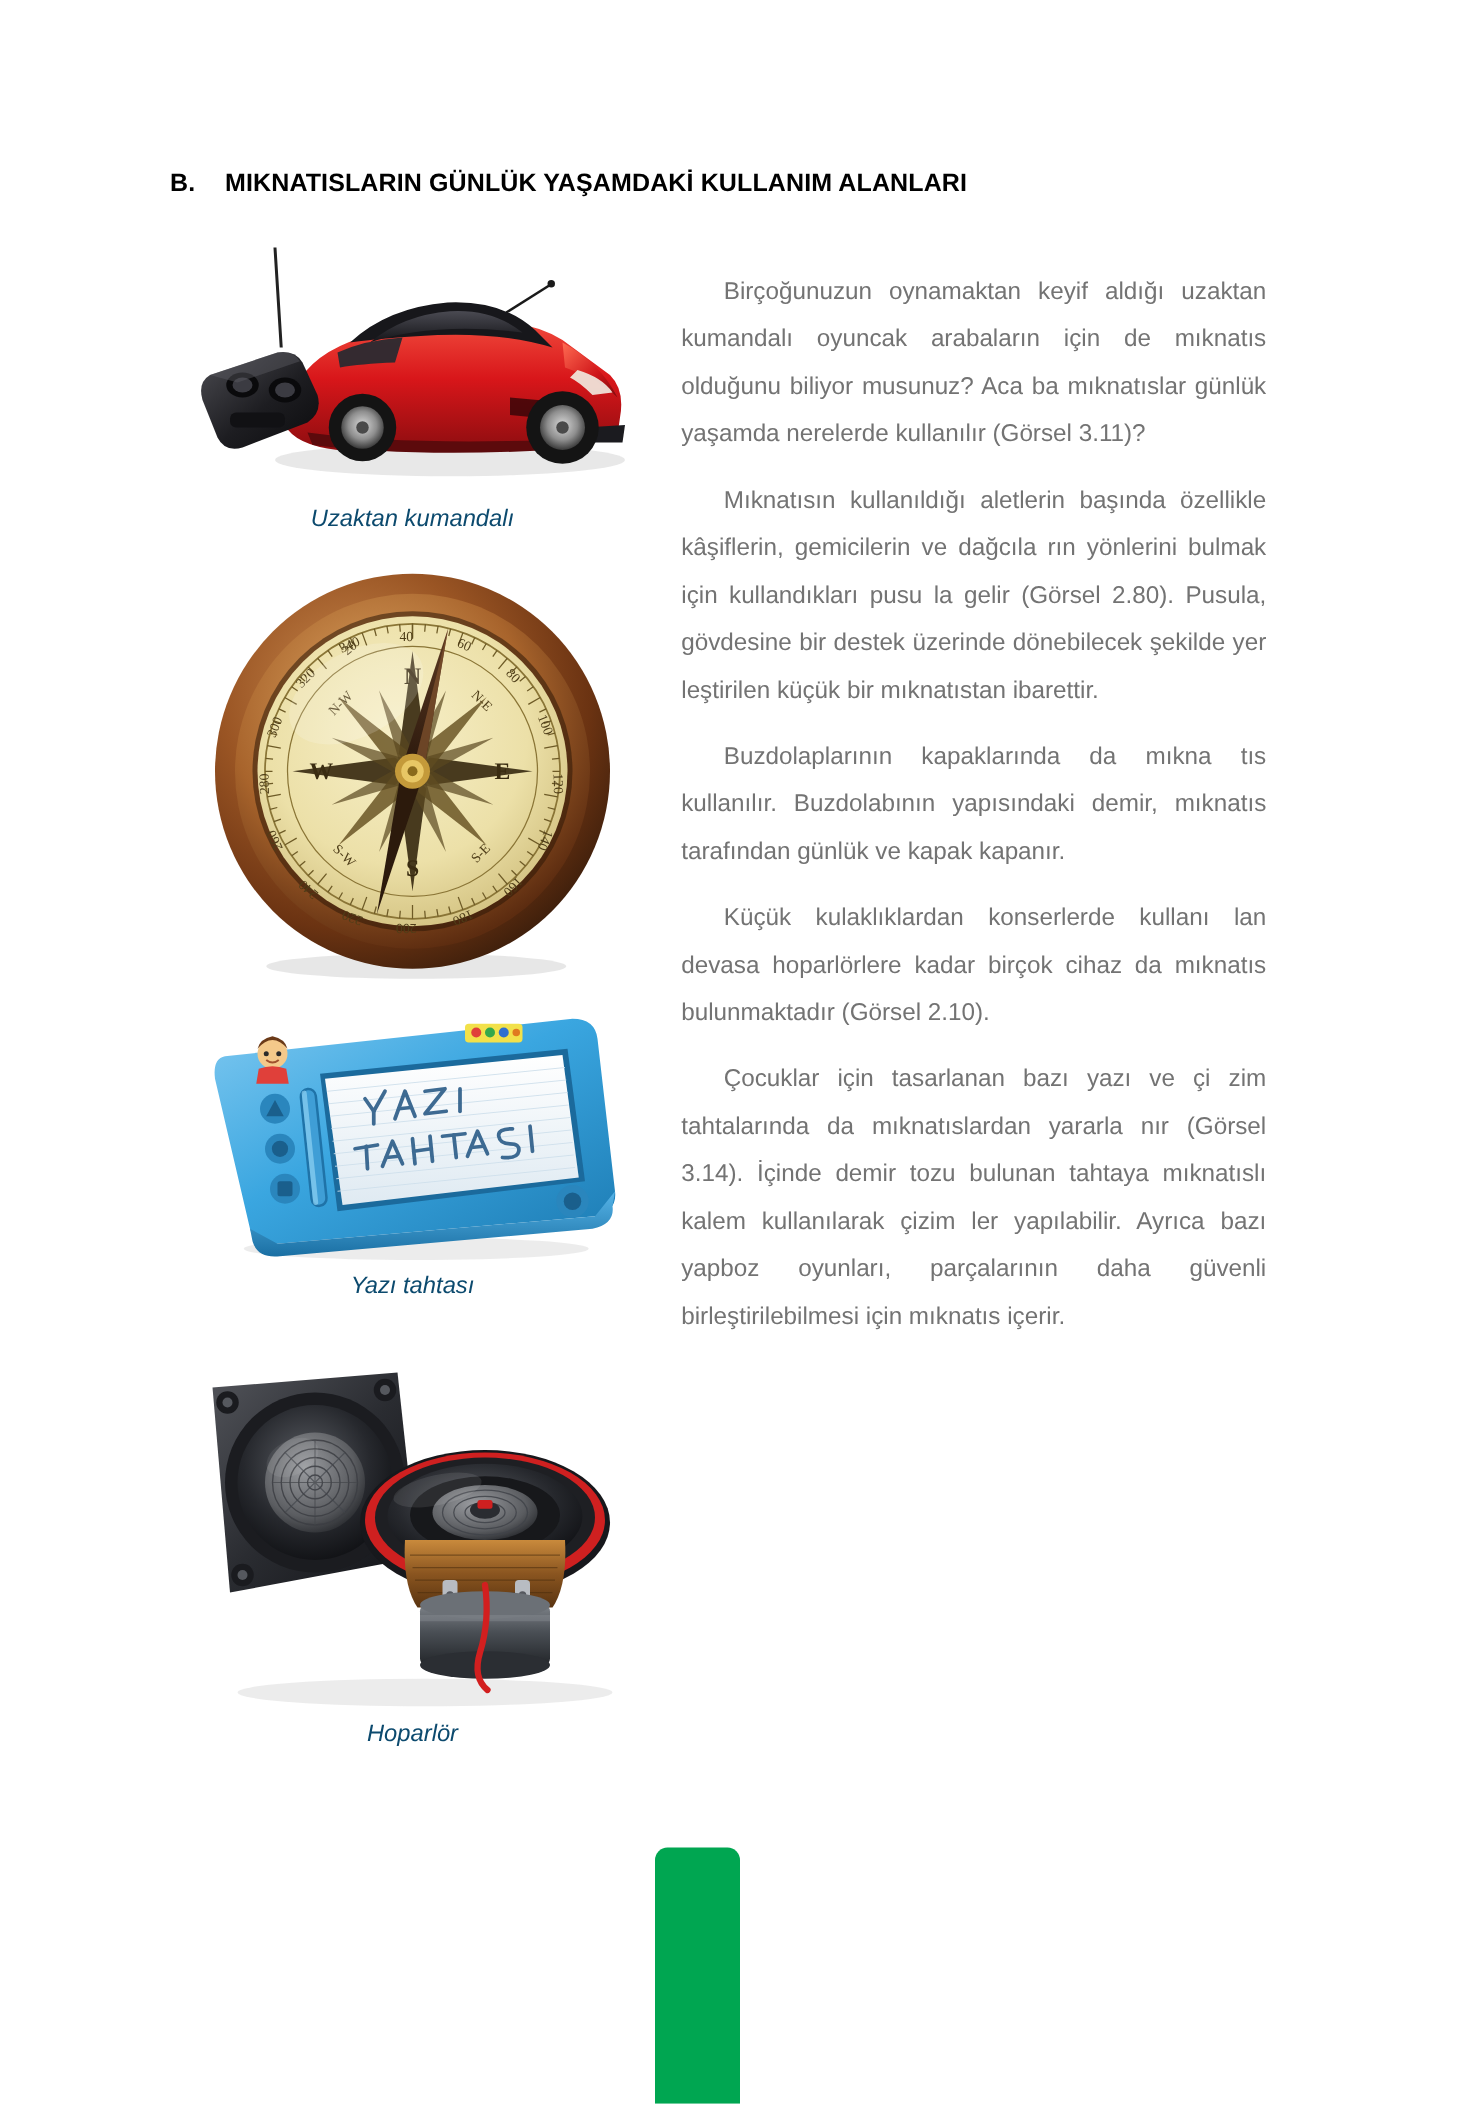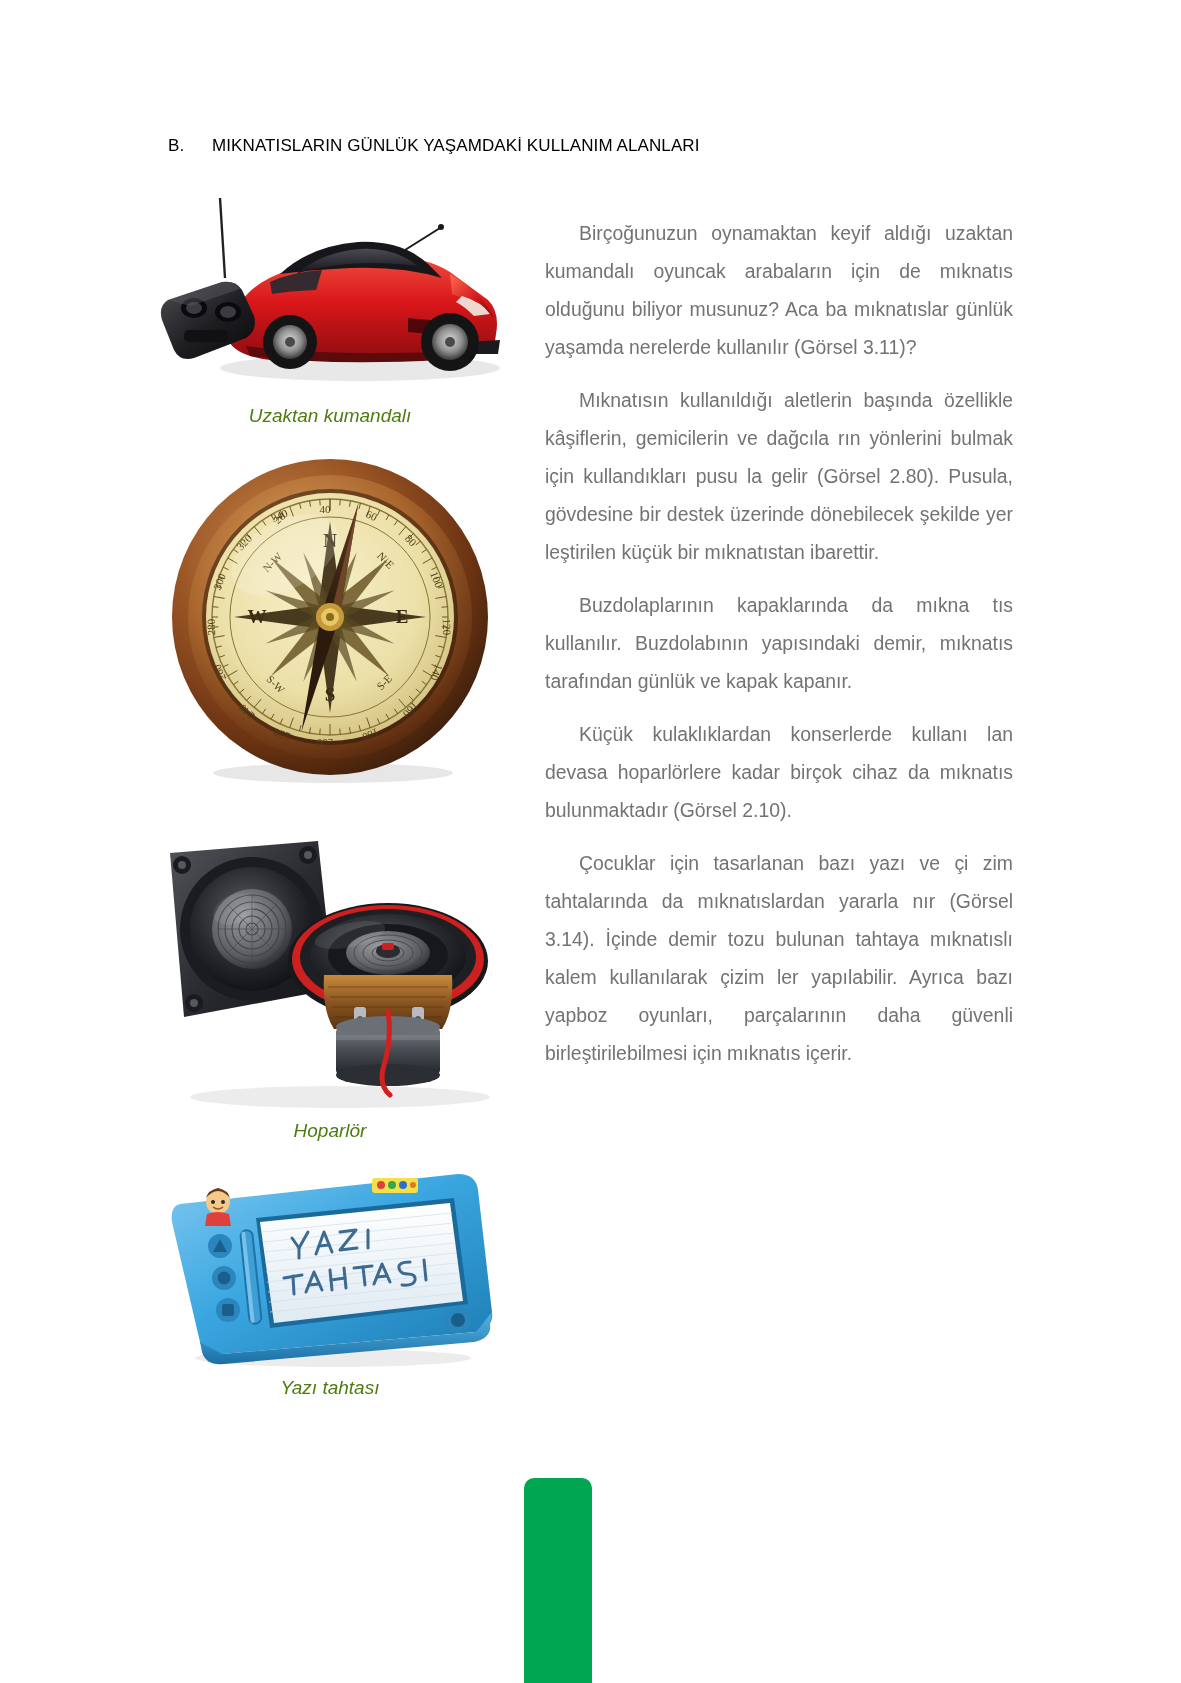--- a/index.html
+++ b/index.html
@@ -16,25 +16,25 @@
 
   .page {
     position: absolute;
     inset: 0;
     background: #fff;
   }
 
   
   .section-heading {
     position: absolute;
-    left: 168px;
+    left: 136px;
     top: 136px;
     width: 880px;
-    font-size: 17px;
-    font-weight: normal;
+    font-size: 20px;
+    font-weight: bold;
     letter-spacing: 0.1px;
     color: #000;
     white-space: nowrap;
   }
   .section-heading .letter {
     display: inline-block;
     width: 44px;
   }
 
   
@@ -70,21 +70,21 @@
     text-align: center;
   }
   .figure .art {
     position: relative;
     margin: 0 auto;
   }
   .caption {
     font-size: 19px;
     font-style: italic;
     line-height: 26px;
-    color: #4d7c0f;
+    color: #0c4a6e;
     text-align: center;
     margin-top: 8px;
   }
 
   
   .car-art { width: 360px; height: 205px; }
 
   
   .compass-art { width: 330px; height: 330px; }
 
@@ -380,20 +380,123 @@
 
           <circle cx="165" cy="162" r="14" fill="#c49a3a"></circle>
           <circle cx="165" cy="162" r="9" fill="#e8c765"></circle>
           <circle cx="165" cy="162" r="4" fill="#8a6a1c"></circle>
 
           <ellipse cx="120" cy="100" rx="58" ry="34" fill="#ffffff" opacity="0.17" transform="rotate(-28 120 100)"></ellipse>
         </svg>
       </div>
     </div>
 
+    <div class="figure" style="margin-top:18px;">
+      <div class="art board-art">
+        <svg viewBox="0 0 345 205" width="345" height="205" aria-hidden="true">
+          <defs>
+            <linearGradient id="blueG" x1="0" y1="0" x2="1" y2="1">
+              <stop offset="0%" stop-color="#7ec8f0"></stop>
+              <stop offset="45%" stop-color="#3aa6e0"></stop>
+              <stop offset="100%" stop-color="#1d7cb4"></stop>
+            </linearGradient>
+            <linearGradient id="blueG2" x1="0" y1="0" x2="0" y2="1">
+              <stop offset="0%" stop-color="#56b4e8"></stop>
+              <stop offset="100%" stop-color="#1a6fa3"></stop>
+            </linearGradient>
+            <linearGradient id="screenG" x1="0" y1="0" x2="0" y2="1">
+              <stop offset="0%" stop-color="#ffffff"></stop>
+              <stop offset="100%" stop-color="#dfeaf2"></stop>
+            </linearGradient>
+          </defs>
+
+          <ellipse cx="175" cy="196" rx="138" ry="9" fill="#dcdcdc" opacity="0.55"></ellipse>
+
+          <path d="M22 42 L300 12 Q318 12 320 28 L334 150 Q336 166 318 170 L64 192 Q46 194 42 180 L14 60 Q12 44 22 42 Z" fill="url(#blueG)"></path>
+
+          <path d="M42 180 L64 192 L318 170 L334 150 L332 162 Q334 176 316 180 L66 202 Q48 204 44 190 Z" fill="url(#blueG2)"></path>
+
+          <path d="M98 56 L296 36 L310 142 L112 166 Z" fill="#1b6a9c"></path>
+          <path d="M102 60 L292 41 L305 139 L116 161 Z" fill="url(#screenG)"></path>
+
+          <g stroke="#cfe0ec" stroke-width="0.8" opacity="0.9">
+            <line x1="104" y1="70" x2="294" y2="51"></line>
+            <line x1="105" y1="80" x2="295" y2="61"></line>
+            <line x1="106" y1="90" x2="296" y2="71"></line>
+            <line x1="107" y1="100" x2="297" y2="81"></line>
+            <line x1="108" y1="110" x2="298" y2="91"></line>
+            <line x1="109" y1="120" x2="299" y2="101"></line>
+            <line x1="110" y1="130" x2="300" y2="111"></line>
+            <line x1="111" y1="140" x2="301" y2="121"></line>
+            <line x1="112" y1="150" x2="302" y2="131"></line>
+          </g>
+
+          <g fill="none" stroke="#2f5f8a" stroke-width="3" stroke-linecap="round" stroke-linejoin="round" opacity="0.92">
+
+            <path d="M134 76 L141 86 L150 70"></path>
+              <path d="M141 86 L141 96"></path>
+            <path d="M158 92 L166 70 L174 90"></path>
+              <path d="M161 84 L171 83"></path>
+            <path d="M182 70 L198 68 L182 88 L199 86"></path>
+            <path d="M210 68 L210 86"></path>
+
+            <path d="M126 116 L144 113"></path>
+              <path d="M135 114 L136 132"></path>
+            <path d="M148 130 L156 110 L164 128"></path>
+              <path d="M151 123 L161 122"></path>
+            <path d="M172 108 L174 128"></path>
+              <path d="M186 106 L188 126"></path>
+              <path d="M173 118 L187 116"></path>
+            <path d="M196 106 L214 104"></path>
+              <path d="M205 105 L207 123"></path>
+            <path d="M216 122 L224 102 L232 120"></path>
+              <path d="M219 115 L229 114"></path>
+            <path d="M252 100 Q240 100 241 106 Q242 112 250 112 Q258 112 257 118 Q256 124 244 123"></path>
+            <path d="M266 98 L268 118"></path>
+          </g>
+
+          <g>
+            <circle cx="62" cy="84" r="12" fill="#2a86bd"></circle>
+            <path d="M62 77 L69 90 L55 90 Z" fill="#1a5f8c"></path>
+            <circle cx="66" cy="116" r="12" fill="#2a86bd"></circle>
+            <circle cx="66" cy="116" r="6.5" fill="#1a5f8c"></circle>
+            <circle cx="70" cy="148" r="12" fill="#2a86bd"></circle>
+            <rect x="64" y="142" width="12" height="12" rx="2" fill="#1a5f8c"></rect>
+          </g>
+
+          <g transform="rotate(-6 120 95)">
+            <rect x="84" y="64" width="14" height="96" rx="7" fill="#1f73a8"></rect>
+            <rect x="86" y="66" width="10" height="92" rx="5" fill="#3f9ed6"></rect>
+            <rect x="86" y="66" width="4" height="92" rx="2" fill="#8fd1f2" opacity="0.7"></rect>
+          </g>
+
+          <g transform="translate(46,24)">
+            <circle cx="14" cy="16" r="12" fill="#f4c98a"></circle>
+            <path d="M2 12 Q14 -2 26 12 Q24 4 14 2 Q4 4 2 12 Z" fill="#6b3a18"></path>
+            <circle cx="9" cy="16" r="2" fill="#2b2b2b"></circle>
+            <circle cx="19" cy="16" r="2" fill="#2b2b2b"></circle>
+            <path d="M9 21 Q14 25 19 21" stroke="#a0522d" stroke-width="1.6" fill="none"></path>
+            <path d="M3 28 Q14 24 25 28 L27 40 L1 40 Z" fill="#e0403a"></path>
+          </g>
+
+          <g transform="translate(214,16)">
+            <rect x="0" y="0" width="46" height="15" rx="3" fill="#f2e14a"></rect>
+            <circle cx="9" cy="7" r="4" fill="#e0403a"></circle>
+            <circle cx="20" cy="7" r="4" fill="#35a84b"></circle>
+            <circle cx="31" cy="7" r="4" fill="#2f6fd0"></circle>
+            <circle cx="41" cy="7" r="3" fill="#e07a1f"></circle>
+          </g>
+
+          <circle cx="300" cy="158" r="13" fill="#2a86bd"></circle>
+          <circle cx="300" cy="158" r="7" fill="#1a5f8c"></circle>
+        </svg>
+      </div>
+      <div class="caption">Yazı tahtası</div>
+    </div>
+
     <div class="figure" style="margin-top:40px;">
       <div class="art speaker-art">
         <svg viewBox="0 0 380 285" width="380" height="285" aria-hidden="true">
           <defs>
             <linearGradient id="boxG" x1="0" y1="0" x2="1" y2="1">
               <stop offset="0%" stop-color="#52545a"></stop>
               <stop offset="50%" stop-color="#2a2c31"></stop>
               <stop offset="100%" stop-color="#111216"></stop>
             </linearGradient>
             <radialGradient id="coneG" cx="45%" cy="38%" r="68%">
@@ -492,123 +595,20 @@
             <ellipse cx="100" cy="176" rx="52" ry="11" fill="#2b2e33"></ellipse>
             <rect x="48" y="136" width="104" height="5" fill="#878c92" opacity="0.45"></rect>
 
             <path d="M100 112 Q104 140 96 166 Q90 186 102 196" fill="none" stroke="#d21f1f" stroke-width="5" stroke-linecap="round"></path>
           </g>
         </svg>
       </div>
       <div class="caption">Hoparlör</div>
     </div>
 
-    <div class="figure" style="margin-top:18px;">
-      <div class="art board-art">
-        <svg viewBox="0 0 345 205" width="345" height="205" aria-hidden="true">
-          <defs>
-            <linearGradient id="blueG" x1="0" y1="0" x2="1" y2="1">
-              <stop offset="0%" stop-color="#7ec8f0"></stop>
-              <stop offset="45%" stop-color="#3aa6e0"></stop>
-              <stop offset="100%" stop-color="#1d7cb4"></stop>
-            </linearGradient>
-            <linearGradient id="blueG2" x1="0" y1="0" x2="0" y2="1">
-              <stop offset="0%" stop-color="#56b4e8"></stop>
-              <stop offset="100%" stop-color="#1a6fa3"></stop>
-            </linearGradient>
-            <linearGradient id="screenG" x1="0" y1="0" x2="0" y2="1">
-              <stop offset="0%" stop-color="#ffffff"></stop>
-              <stop offset="100%" stop-color="#dfeaf2"></stop>
-            </linearGradient>
-          </defs>
-
-          <ellipse cx="175" cy="196" rx="138" ry="9" fill="#dcdcdc" opacity="0.55"></ellipse>
-
-          <path d="M22 42 L300 12 Q318 12 320 28 L334 150 Q336 166 318 170 L64 192 Q46 194 42 180 L14 60 Q12 44 22 42 Z" fill="url(#blueG)"></path>
-
-          <path d="M42 180 L64 192 L318 170 L334 150 L332 162 Q334 176 316 180 L66 202 Q48 204 44 190 Z" fill="url(#blueG2)"></path>
-
-          <path d="M98 56 L296 36 L310 142 L112 166 Z" fill="#1b6a9c"></path>
-          <path d="M102 60 L292 41 L305 139 L116 161 Z" fill="url(#screenG)"></path>
-
-          <g stroke="#cfe0ec" stroke-width="0.8" opacity="0.9">
-            <line x1="104" y1="70" x2="294" y2="51"></line>
-            <line x1="105" y1="80" x2="295" y2="61"></line>
-            <line x1="106" y1="90" x2="296" y2="71"></line>
-            <line x1="107" y1="100" x2="297" y2="81"></line>
-            <line x1="108" y1="110" x2="298" y2="91"></line>
-            <line x1="109" y1="120" x2="299" y2="101"></line>
-            <line x1="110" y1="130" x2="300" y2="111"></line>
-            <line x1="111" y1="140" x2="301" y2="121"></line>
-            <line x1="112" y1="150" x2="302" y2="131"></line>
-          </g>
-
-          <g fill="none" stroke="#2f5f8a" stroke-width="3" stroke-linecap="round" stroke-linejoin="round" opacity="0.92">
-
-            <path d="M134 76 L141 86 L150 70"></path>
-              <path d="M141 86 L141 96"></path>
-            <path d="M158 92 L166 70 L174 90"></path>
-              <path d="M161 84 L171 83"></path>
-            <path d="M182 70 L198 68 L182 88 L199 86"></path>
-            <path d="M210 68 L210 86"></path>
-
-            <path d="M126 116 L144 113"></path>
-              <path d="M135 114 L136 132"></path>
-            <path d="M148 130 L156 110 L164 128"></path>
-              <path d="M151 123 L161 122"></path>
-            <path d="M172 108 L174 128"></path>
-              <path d="M186 106 L188 126"></path>
-              <path d="M173 118 L187 116"></path>
-            <path d="M196 106 L214 104"></path>
-              <path d="M205 105 L207 123"></path>
-            <path d="M216 122 L224 102 L232 120"></path>
-              <path d="M219 115 L229 114"></path>
-            <path d="M252 100 Q240 100 241 106 Q242 112 250 112 Q258 112 257 118 Q256 124 244 123"></path>
-            <path d="M266 98 L268 118"></path>
-          </g>
-
-          <g>
-            <circle cx="62" cy="84" r="12" fill="#2a86bd"></circle>
-            <path d="M62 77 L69 90 L55 90 Z" fill="#1a5f8c"></path>
-            <circle cx="66" cy="116" r="12" fill="#2a86bd"></circle>
-            <circle cx="66" cy="116" r="6.5" fill="#1a5f8c"></circle>
-            <circle cx="70" cy="148" r="12" fill="#2a86bd"></circle>
-            <rect x="64" y="142" width="12" height="12" rx="2" fill="#1a5f8c"></rect>
-          </g>
-
-          <g transform="rotate(-6 120 95)">
-            <rect x="84" y="64" width="14" height="96" rx="7" fill="#1f73a8"></rect>
-            <rect x="86" y="66" width="10" height="92" rx="5" fill="#3f9ed6"></rect>
-            <rect x="86" y="66" width="4" height="92" rx="2" fill="#8fd1f2" opacity="0.7"></rect>
-          </g>
-
-          <g transform="translate(46,24)">
-            <circle cx="14" cy="16" r="12" fill="#f4c98a"></circle>
-            <path d="M2 12 Q14 -2 26 12 Q24 4 14 2 Q4 4 2 12 Z" fill="#6b3a18"></path>
-            <circle cx="9" cy="16" r="2" fill="#2b2b2b"></circle>
-            <circle cx="19" cy="16" r="2" fill="#2b2b2b"></circle>
-            <path d="M9 21 Q14 25 19 21" stroke="#a0522d" stroke-width="1.6" fill="none"></path>
-            <path d="M3 28 Q14 24 25 28 L27 40 L1 40 Z" fill="#e0403a"></path>
-          </g>
-
-          <g transform="translate(214,16)">
-            <rect x="0" y="0" width="46" height="15" rx="3" fill="#f2e14a"></rect>
-            <circle cx="9" cy="7" r="4" fill="#e0403a"></circle>
-            <circle cx="20" cy="7" r="4" fill="#35a84b"></circle>
-            <circle cx="31" cy="7" r="4" fill="#2f6fd0"></circle>
-            <circle cx="41" cy="7" r="3" fill="#e07a1f"></circle>
-          </g>
-
-          <circle cx="300" cy="158" r="13" fill="#2a86bd"></circle>
-          <circle cx="300" cy="158" r="7" fill="#1a5f8c"></circle>
-        </svg>
-      </div>
-      <div class="caption">Yazı tahtası</div>
-    </div>
-
   </div>
 
   <div class="col-right">
     <p class="para">Birçoğunuzun oynamaktan keyif aldığı uzaktan kumandalı oyuncak arabaların için de mıknatıs olduğunu biliyor musunuz? Aca ba mıknatıslar günlük yaşamda nerelerde kullanılır (Görsel 3.11)?</p>
     <p class="para">Mıknatısın kullanıldığı aletlerin başında özellikle kâşiflerin, gemicilerin ve dağcıla rın yönlerini bulmak için kullandıkları pusu la gelir (Görsel 2.80). Pusula, gövdesine bir destek üzerinde dönebilecek şekilde yer leştirilen küçük bir mıknatıstan ibarettir.</p>
     <p class="para">Buzdolaplarının kapaklarında da mıkna tıs kullanılır. Buzdolabının yapısındaki demir, mıknatıs tarafından günlük ve kapak kapanır.</p>
     <p class="para">Küçük kulaklıklardan konserlerde kullanı lan devasa hoparlörlere kadar birçok cihaz da mıknatıs bulunmaktadır (Görsel 2.10).</p>
     <p class="para">Çocuklar için tasarlanan bazı yazı ve çi zim tahtalarında da mıknatıslardan yararla nır (Görsel 3.14). İçinde demir tozu bulunan tahtaya mıknatıslı kalem kullanılarak çizim ler yapılabilir. Ayrıca bazı yapboz oyunları, parçalarının daha güvenli birleştirilebilmesi için mıknatıs içerir.</p>
   </div>
 

